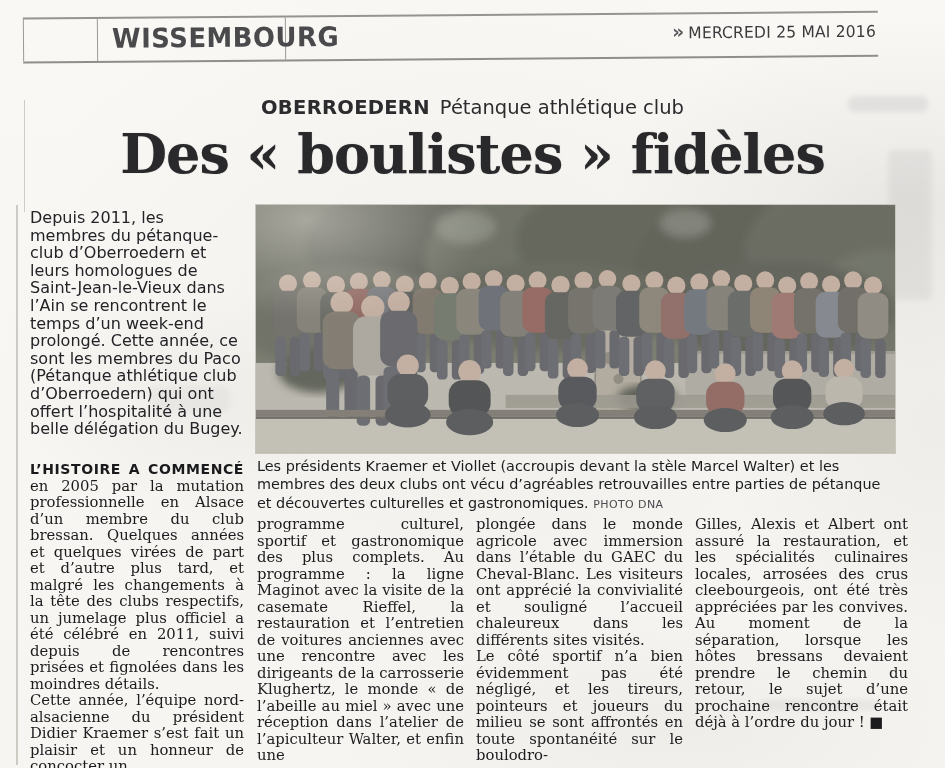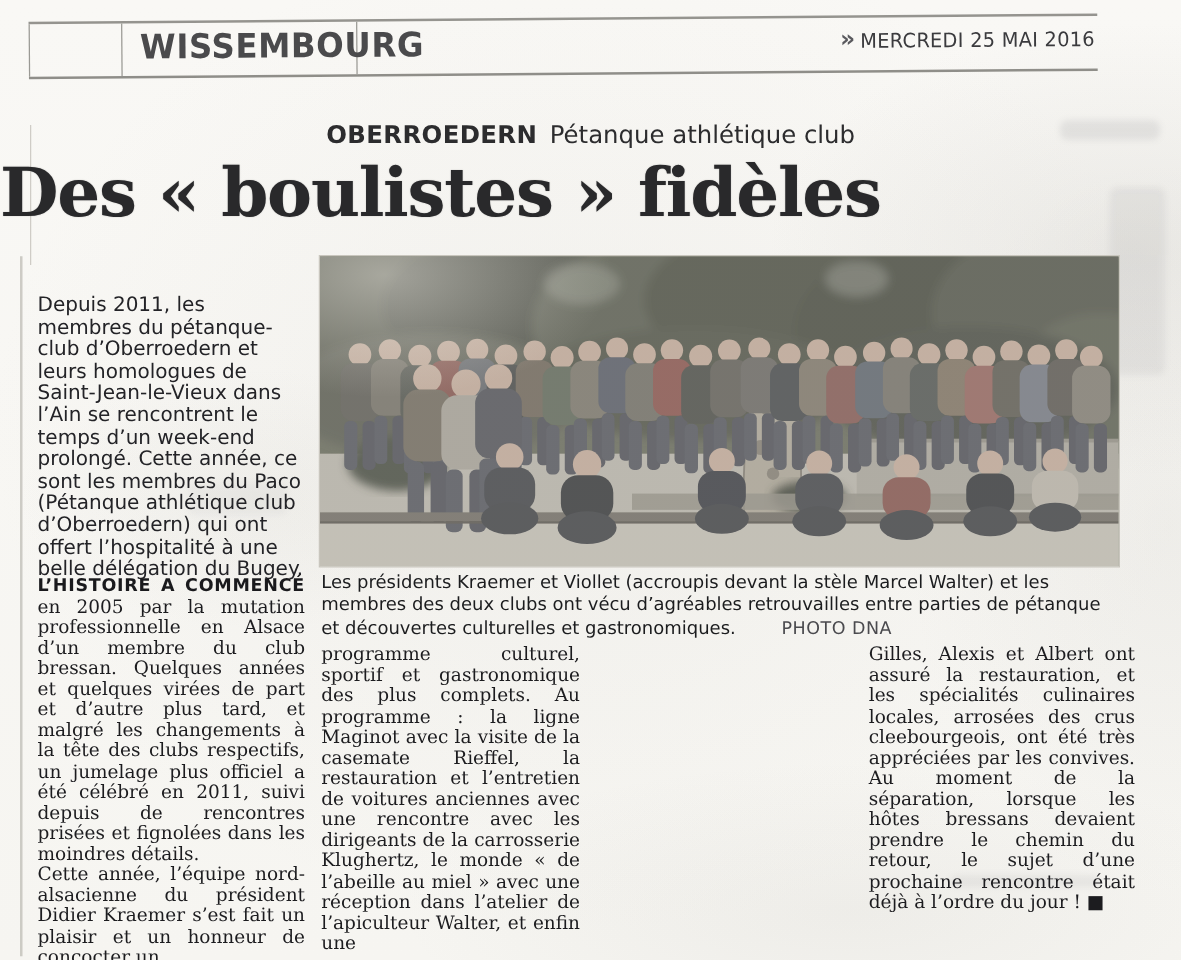--- a/index.html
+++ b/index.html
@@ -44,48 +44,48 @@
   }
   .chevrons{font-size:19px;font-weight:700;color:#5a5a5e;line-height:1;position:relative;top:-1px;}
 
   
   .kicker{
     position:absolute;left:0;top:96px;width:945px;text-align:center;
     font-size:19.5px;color:#2c2c2e;
   }
   .kicker .loc{font-weight:800;letter-spacing:.3px;margin-right:10px;}
   .headline{
-    position:absolute;left:0;top:122px;width:945px;text-align:left;
+    position:absolute;left:0;top:122px;width:945px;text-align:center;
     font-family:"DejaVu Serif","Liberation Serif",serif;
     font-size:54px;font-weight:700;letter-spacing:-1px;color:#29292b;
     text-shadow:0 0 1px rgba(40,40,40,.35);
   }
 
   
   .lede{
     position:absolute;left:30px;top:209px;width:214px;
-    font-size:16px;line-height:17.6px;color:#232327;margin-top:26px;
+    font-size:16px;line-height:17.6px;color:#232327;
   }
 
   
   .photo{
     position:absolute;left:256px;top:205px;width:639px;height:248px;overflow:hidden;
     outline:1px solid #c9c6be;background:#9fa28f;
   }
   .photo svg{display:block;filter:blur(.5px) saturate(.7) contrast(.88) brightness(1.05);}
   .photo .haze{position:absolute;inset:0;background:
       radial-gradient(260px 140px at 8% 6%, rgba(245,242,234,.45), rgba(245,242,234,0) 70%),
       linear-gradient(rgba(238,234,226,.14),rgba(238,234,226,.14));}
 
   .caption{
     position:absolute;left:257px;top:457px;width:628px;
     font-size:14.4px;line-height:18.4px;color:#1b1c1e;
   }
   .caption b{font-weight:400;}
-  .caption .credit{font-size:14px;color:#4a4a4e;letter-spacing:.4px;font-weight:400;margin-left:32px;}
+  .caption .credit{font-size:11px;color:#4a4a4e;letter-spacing:.4px;font-weight:400;}
 
   
   .bodytext{
     font-family:"DejaVu Serif","Liberation Serif",serif;
     font-size:14.8px;line-height:16.5px;color:#1c1c1f;
     text-align:justify;
   }
   .bodytext p{margin:0;}
   .col1{position:absolute;left:30px;top:461px;width:214px;}
   .col2{position:absolute;left:257px;top:516px;width:207px;}
@@ -227,18 +227,20 @@
   </div>
 
   <div class="bodytext col1">
     <p><span class="leadin">L’HISTOIRE A COMMENCÉ</span><span> en 2005 par la mutation professionnelle en Alsace d’un membre du club bressan. Quelques années et quelques virées de part et d’autre plus tard, et malgré les changements à la tête des clubs respectifs, un jumelage plus officiel a été célébré en 2011, suivi depuis de rencontres prisées et fignolées dans les moindres détails.</span></p>
     <p>Cette année, l’équipe nord-alsacienne du président Didier Kraemer s’est fait un plaisir et un honneur de concocter un</p>
   </div>
   <div class="bodytext col2">
     <p>programme culturel, sportif et gastronomique des plus complets. Au programme : la ligne Maginot avec la visite de la casemate Rieffel, la restauration et l’entretien de voitures anciennes avec une rencontre avec les dirigeants de la carrosserie Klughertz, le monde « de l’abeille au miel » avec une réception dans l’atelier de l’apiculteur Walter, et enfin une</p>
   </div>
   <div class="bodytext col3">
+    <p>plongée dans le monde agricole avec immersion dans l’étable du GAEC du Cheval-Blanc. Les visiteurs ont apprécié la convivialité et souligné l’accueil chaleureux dans les différents sites visités.</p>
+    <p>Le côté sportif n’a bien évidemment pas été négligé, et les tireurs, pointeurs et joueurs du milieu se sont affrontés en toute spontanéité sur le boulodro-</p>
   </div>
   <div class="bodytext col4">
     <p>Gilles, Alexis et Albert ont assuré la restauration, et les spécialités culinaires locales, arrosées des crus cleebourgeois, ont été très appréciées par les convives. Au moment de la séparation, lorsque les hôtes bressans devaient prendre le chemin du retour, le sujet d’une prochaine rencontre était déjà à l’ordre du jour ! ■</p>
   </div>
 
 </div>
 
 </body></html>

